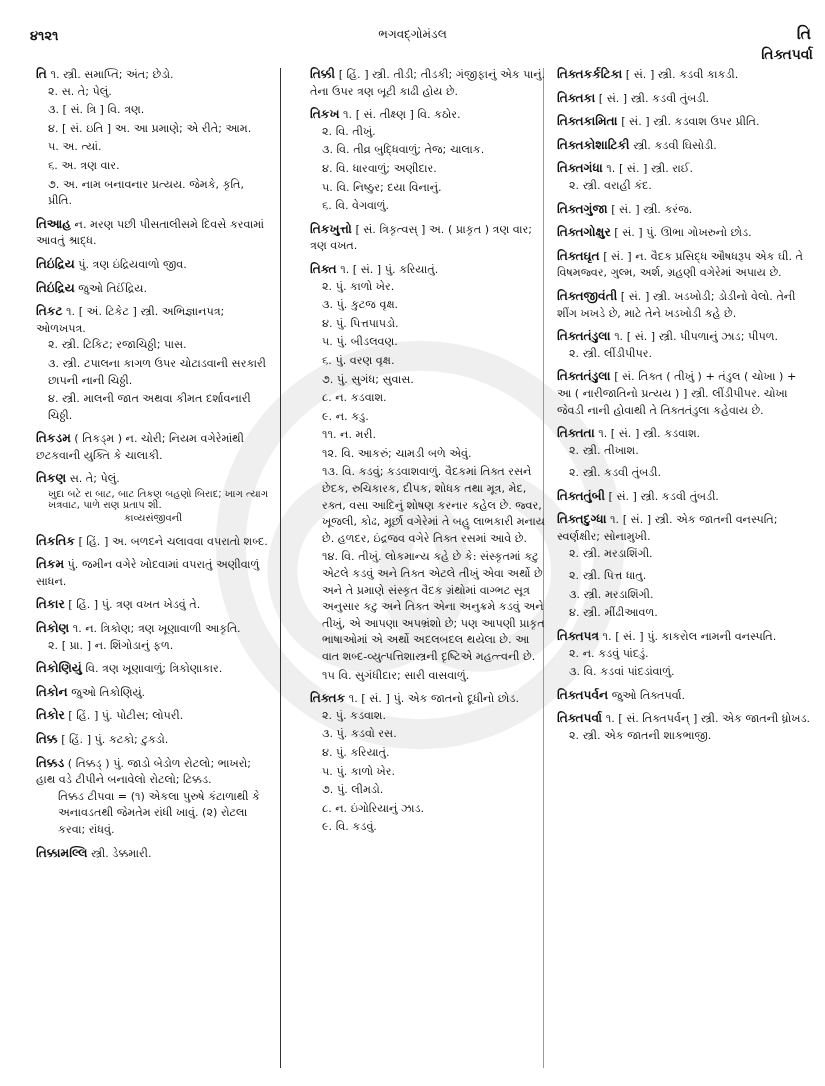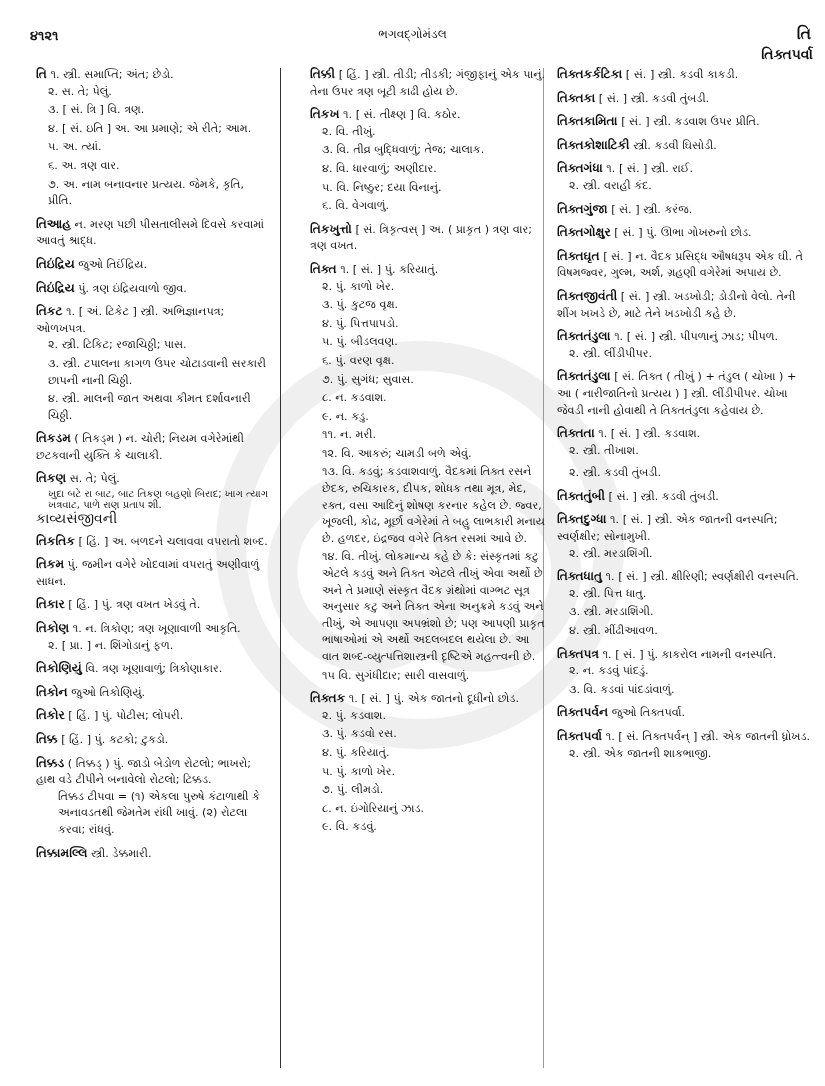--- a/index.html
+++ b/index.html
@@ -27,21 +27,21 @@
   .col-3 { left: 551px; width: 262px; }
   .divider { position: absolute; top: 68px; width: 1px; background: #333; height: 1000px; }
   .divider-1 { left: 280px; }
   .divider-2 { left: 543px; background: #999; }
 
   .entry { margin: 0 0 6px 6px; }
   .entry .head { font-weight: bold; font-size: 12.2px; }
   .entry .def { }
   .sense { padding-left: 12px; margin: 0 0 2px 0; }
   .quote { padding-left: 12px; font-size: 10px; line-height: 11px; }
-  .source { text-align: left; font-size: 14px; }
+  .source { text-align: center; font-size: 10px; }
   .idiom { padding-left: 22px; }
 </style>
 </head>
 <body>
 
 <svg class="watermark" viewBox="0 0 100 100">
   <circle cx="50" cy="50" r="44" fill="none" stroke="#555" stroke-width="7"></circle>
   <circle cx="38" cy="56" r="20" fill="none" stroke="#555" stroke-width="7"></circle>
   <circle cx="64" cy="56" r="20" fill="none" stroke="#555" stroke-width="7"></circle>
 </svg>
@@ -63,24 +63,24 @@
       <div class="sense">૩. [ સં. ત્રિ ] વિ. ત્રણ.</div>
       <div class="sense">૪. [ સં. ઇતિ ] અ. આ પ્રમાણે; એ રીતે; આમ.</div>
       <div class="sense">૫. અ. ત્યાં.</div>
       <div class="sense">૬. અ. ત્રણ વાર.</div>
       <div class="sense">૭. અ. નામ બનાવનાર પ્રત્યય. જેમકે, કૃતિ, પ્રીતિ.</div>
     </div>
     <div class="entry">
       <div><span class="head">તિઆહ</span><span> </span><span class="def">ન. મરણ પછી પીસતાલીસમે દિવસે કરવામાં આવતું શ્રાદ્ધ.</span></div>
     </div>
     <div class="entry">
+      <div><span class="head">તિઇંદ્રિય</span><span> </span><span class="def">પું. ત્રણ ઇંદ્રિયવાળો જીવ.</span></div>
+    </div>
+    <div class="entry">
       <div><span class="head">તિઇંદ્રિય</span><span> </span><span class="def">જુઓ તિઈંદ્રિય.</span></div>
-    </div>
-    <div class="entry">
-      <div><span class="head">તિઇંદ્રિય</span><span> </span><span class="def">પું. ત્રણ ઇંદ્રિયવાળો જીવ.</span></div>
     </div>
     <div class="entry">
       <div><span class="head">તિકટ</span><span> </span><span class="def">૧. [ અં. ટિકેટ ] સ્ત્રી. અભિજ્ઞાનપત્ર; ઓળખપત્ર.</span></div>
       <div class="sense">૨. સ્ત્રી. ટિકિટ; રજાચિઠ્ઠી; પાસ.</div>
       <div class="sense">૩. સ્ત્રી. ટપાલના કાગળ ઉપર ચોટાડવાની સરકારી છાપની નાની ચિઠ્ઠી.</div>
       <div class="sense">૪. સ્ત્રી. માલની જાત અથવા કીમત દર્શાવનારી ચિઠ્ઠી.</div>
     </div>
     <div class="entry">
       <div><span class="head">તિકડમ</span><span> </span><span class="def">( તિકડ્મ ) ન. ચોરી; નિયમ વગેરેમાંથી છટકવાની યુક્તિ કે ચાલાકી.</span></div>
     </div>
@@ -208,21 +208,20 @@
       <div class="sense">૨. સ્ત્રી. કડવી તુંબડી.</div>
     </div>
     <div class="entry">
       <div><span class="head">તિક્તતુંબી</span><span> </span><span class="def">[ સં. ] સ્ત્રી. કડવી તુંબડી.</span></div>
     </div>
     <div class="entry">
       <div><span class="head">તિક્તદુગ્ધા</span><span> </span><span class="def">૧. [ સં. ] સ્ત્રી. એક જાતની વનસ્પતિ; સ્વર્ણક્ષીર; સોનામુખી.</span></div>
       <div class="sense">૨. સ્ત્રી. મરડાશિંગી.</div>
     </div>
     <div class="entry">
-      <div><span class="head">તિક્તધાતુ</span><span> </span><span class="def">૧. [ સં. ] સ્ત્રી. ક્ષીરિણી; સ્વર્ણક્ષીરી વનસ્પતિ.</span></div>
       <div class="sense">૨. સ્ત્રી. પિત્ત ધાતુ.</div>
       <div class="sense">૩. સ્ત્રી. મરડાશિંગી.</div>
       <div class="sense">૪. સ્ત્રી. મીંઢીઆવળ.</div>
     </div>
     <div class="entry">
       <div><span class="head">તિક્તપત્ર</span><span> </span><span class="def">૧. [ સં. ] પું. કાકરોલ નામની વનસ્પતિ.</span></div>
       <div class="sense">૨. ન. કડવું પાંદડું.</div>
       <div class="sense">૩. વિ. કડવાં પાંદડાંવાળું.</div>
     </div>
     <div class="entry">

